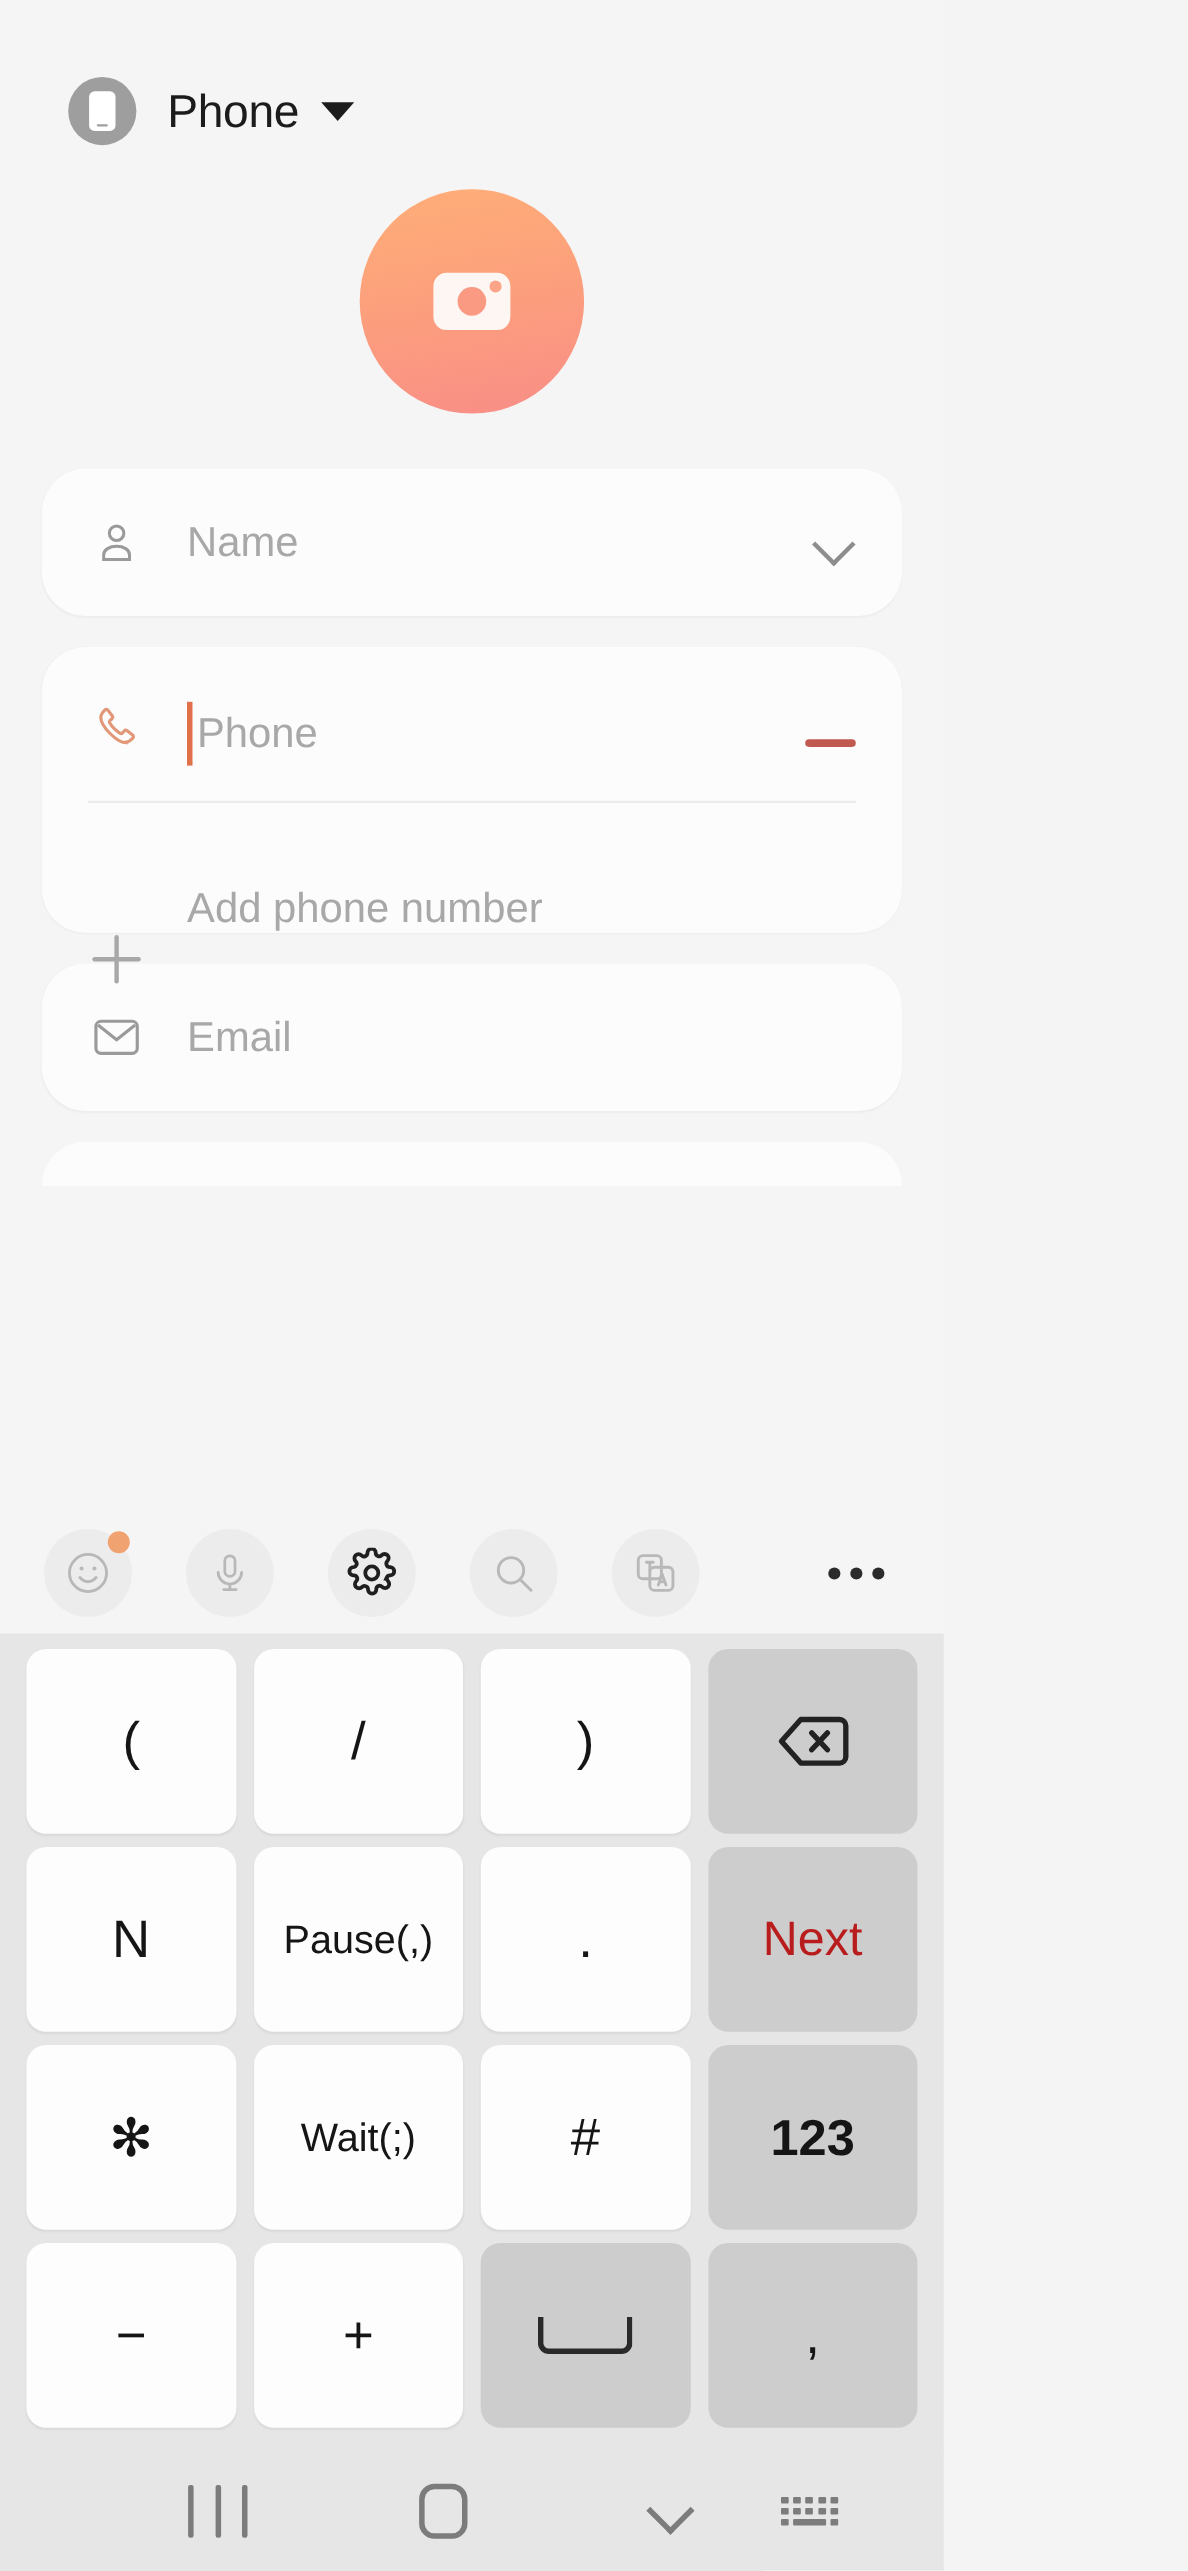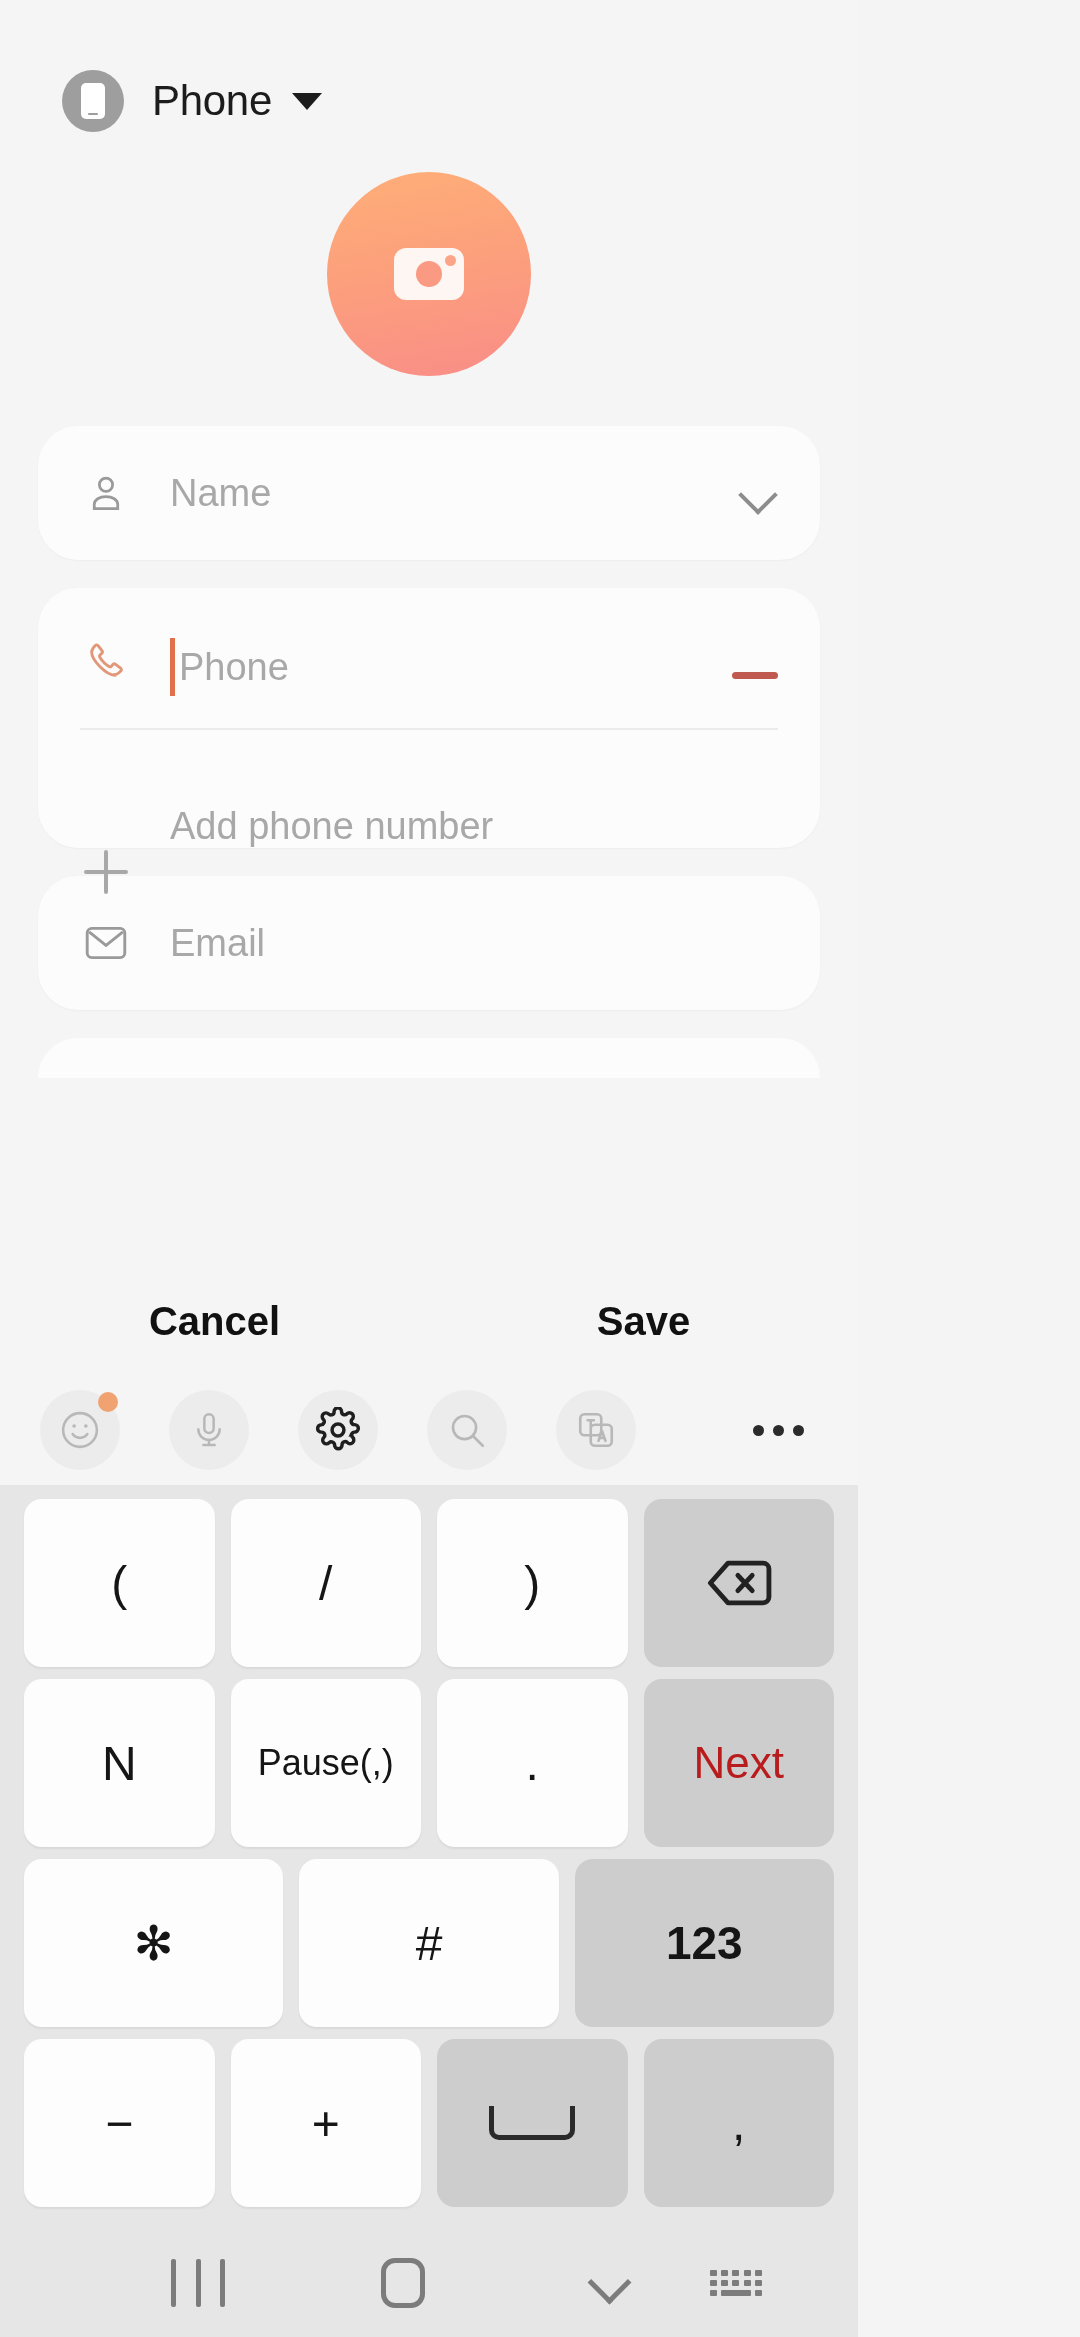--- a/index.html
+++ b/index.html
@@ -277,24 +277,20 @@
         </svg>
       </div>
       <div class="field-text">Email</div>
     </div>
   </div>
 
   <div class="stub-card"></div>
 
   <div class="kb-panel">
 
-    <div class="action-row">
-      <div class="action-btn">Cancel</div>
-      <div class="action-btn">Save</div>
-    </div>
 
     <div class="kb-toolbar">
       <div class="tool">
         <svg width="44" height="44" viewBox="0 0 24 24" fill="none" stroke="#b8b8b8" stroke-width="1.4">
           <circle cx="12" cy="12" r="9.2"></circle>
           <circle cx="8.8" cy="9.8" r="1" fill="#b8b8b8" stroke="none"></circle>
           <circle cx="15.2" cy="9.8" r="1" fill="#b8b8b8" stroke="none"></circle>
           <path d="M8 14.2c1 1.4 2.4 2.1 4 2.1s3-.7 4-2.1" stroke-linecap="round"></path>
         </svg>
         <span class="badge-dot"></span>
@@ -353,20 +349,21 @@
 
       <div class="key-row">
         <div class="key">N</div>
         <div class="key small">Pause(,)</div>
         <div class="key">.</div>
         <div class="key fn next">Next</div>
       </div>
 
       <div class="key-row">
         <div class="key">✻</div>
+        <div class="key small">Wait(;)</div>
         <div class="key">#</div>
         <div class="key fn num">123</div>
       </div>
 
       <div class="key-row">
         <div class="key">−</div>
         <div class="key">+</div>
         <div class="key fn">
           <span class="spacebar"></span>
         </div>

